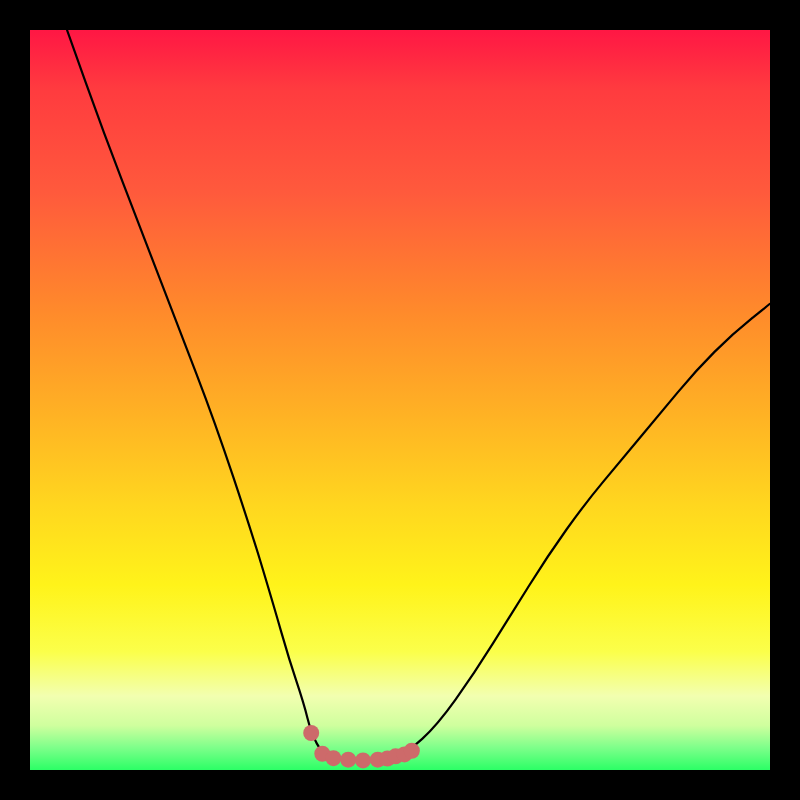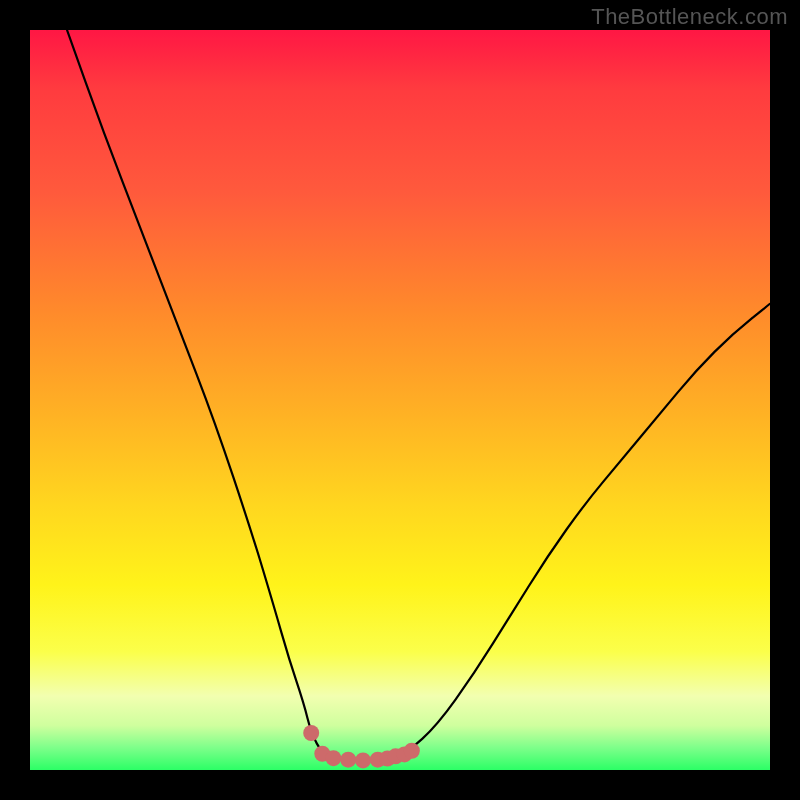--- a/index.html
+++ b/index.html
@@ -57,21 +57,20 @@
     top: 30px;
     width: 740px;
     height: 740px;
     z-index: 2;
   }
 </style>
 </head>
 <body>
 
 <div class="frame">
-  <div class="watermark">TheBottleneck.com</div>
   <div class="plot-area"></div>
   <svg class="curve-layer" viewBox="0 0 740 740" preserveAspectRatio="none">
     <path id="v-curve-path" fill="none" stroke="#000000" stroke-width="2.2" stroke-linecap="round" d="M 37.00 0.00 Q 37.00 0.00 55.50 51.80 Q 74.00 103.60 92.50 151.70 Q 111.00 199.80 129.50 247.90 Q 148.00 296.00 166.50 344.10 Q 185.00 392.20 203.50 447.70 Q 222.00 503.20 233.10 540.20 Q 244.20 577.20 251.60 603.10 Q 259.00 629.00 266.40 651.20 Q 273.80 673.40 277.50 688.20 Q 281.20 703.00 286.75 713.36 Q 292.30 723.72 297.85 725.94 Q 303.40 728.16 310.80 728.90 Q 318.20 729.64 325.60 730.01 Q 333.00 730.38 340.40 730.01 Q 347.80 729.64 355.20 728.53 Q 362.60 727.42 370.00 724.83 Q 377.40 722.24 392.20 708.92 Q 407.00 695.60 425.50 669.70 Q 444.00 643.80 462.50 614.20 Q 481.00 584.60 499.50 555.00 Q 518.00 525.40 536.50 499.50 Q 555.00 473.60 573.50 451.40 Q 592.00 429.20 610.50 407.00 Q 629.00 384.80 647.50 362.60 Q 666.00 340.40 684.50 321.90 Q 703.00 303.40 721.50 288.60 T 740.00 273.80"></path>
     <g id="marker-group">
         <circle cx="281.20" cy="703.00" r="8" fill="#cd6a6a"></circle>
         <circle cx="292.30" cy="723.72" r="8" fill="#cd6a6a"></circle>
         <circle cx="303.40" cy="728.16" r="8" fill="#cd6a6a"></circle>
         <circle cx="318.20" cy="729.64" r="8" fill="#cd6a6a"></circle>
         <circle cx="333.00" cy="730.38" r="8" fill="#cd6a6a"></circle>
         <circle cx="347.80" cy="729.64" r="8" fill="#cd6a6a"></circle>

